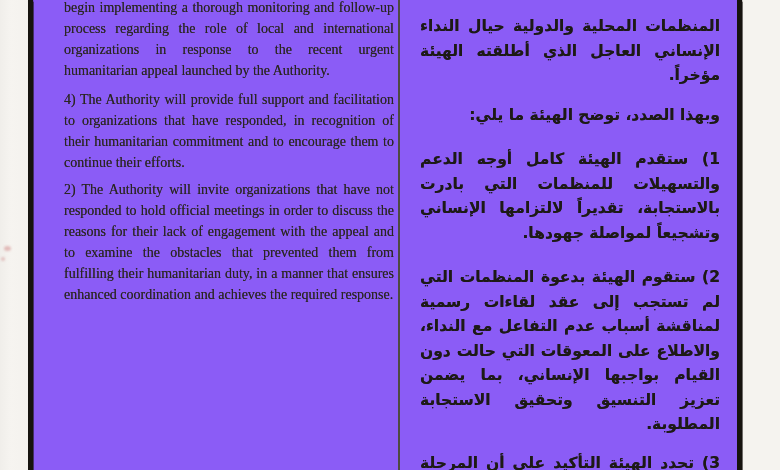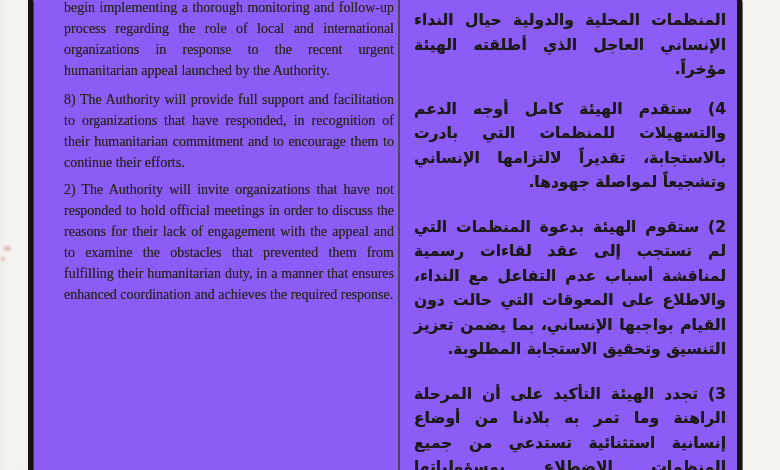--- a/index.html
+++ b/index.html
@@ -62,21 +62,21 @@
   .col-ar {
     position:absolute; left:406px; top:0; width:328px;
     direction:rtl;
     font-family:"DejaVu Sans","Liberation Sans",sans-serif;
     font-weight:700;
     font-size:15.5px; line-height:24.5px;
     color:#1d1a16;
     text-align:justify;
     text-shadow:0 0 .5px rgba(30,26,22,.7);
   }
-  .col-ar p { margin:8px; }
+  .col-ar p { margin:14px; }
   .col-ar p:nth-of-type(2) { margin-top:15px; }
   .col-ar p:nth-of-type(3) { margin-top:20px; }
   .col-ar p:nth-of-type(4) { margin-top:20px; }
   .col-ar p:nth-of-type(5) { margin-top:10px; }
 </style>
 </head>
 <body>
 
 <div class="page">
 
@@ -84,24 +84,25 @@
   <div class="margin-strip-right"></div>
   <div class="speck-1"></div>
   <div class="speck-2"></div>
 
   <div class="rule-left"></div>
   <div class="rule-right"></div>
   <div class="divider"></div>
 
   <div class="col-en" lang="en">
     <p>begin implementing a thorough monitoring and follow-up process regarding the role of local and international organizations in response to the recent urgent humanitarian appeal launched by the Authority.</p>
-    <p>8) The Authority will provide full support and facilitation to organizations that have responded, in recognition of their humanitarian commitment and to encourage them to continue their efforts.</p>
+    <p>4) The Authority will provide full support and facilitation to organizations that have responded, in recognition of their humanitarian commitment and to encourage them to continue their efforts.</p>
     <p>2) The Authority will invite organizations that have not responded to hold official meetings in order to discuss the reasons for their lack of engagement with the appeal and to examine the obstacles that prevented them from fulfilling their humanitarian duty, in a manner that ensures enhanced coordination and achieves the required response.</p>
   </div>
 
   <div class="col-ar" lang="ar" dir="rtl">
     <p>المنظمات المحلية والدولية حيال النداء الإنساني العاجل الذي أطلقته الهيئة مؤخراً.</p>
-    <p>4) ستقدم الهيئة كامل أوجه الدعم والتسهيلات للمنظمات التي بادرت بالاستجابة، تقديراً لالتزامها الإنساني وتشجيعاً لمواصلة جهودها.</p>
+    <p>وبهذا الصدد، توضح الهيئة ما يلي:</p>
+    <p>1) ستقدم الهيئة كامل أوجه الدعم والتسهيلات للمنظمات التي بادرت بالاستجابة، تقديراً لالتزامها الإنساني وتشجيعاً لمواصلة جهودها.</p>
     <p>2) ستقوم الهيئة بدعوة المنظمات التي لم تستجب إلى عقد لقاءات رسمية لمناقشة أسباب عدم التفاعل مع النداء، والاطلاع على المعوقات التي حالت دون القيام بواجبها الإنساني، بما يضمن تعزيز التنسيق وتحقيق الاستجابة المطلوبة.</p>
     <p>3) تجدد الهيئة التأكيد على أن المرحلة الراهنة وما تمر به بلادنا من أوضاع إنسانية استثنائية تستدعي من جميع المنظمات الاضطلاع بمسؤولياتها الإنسانية والأخلاقية، والعمل بروح الشراكة والتكامل لتخفيف معاناة المواطنين في كافة المحافظات الجنوبية.</p>
   </div>
 
 </div>
 
 </body></html>

